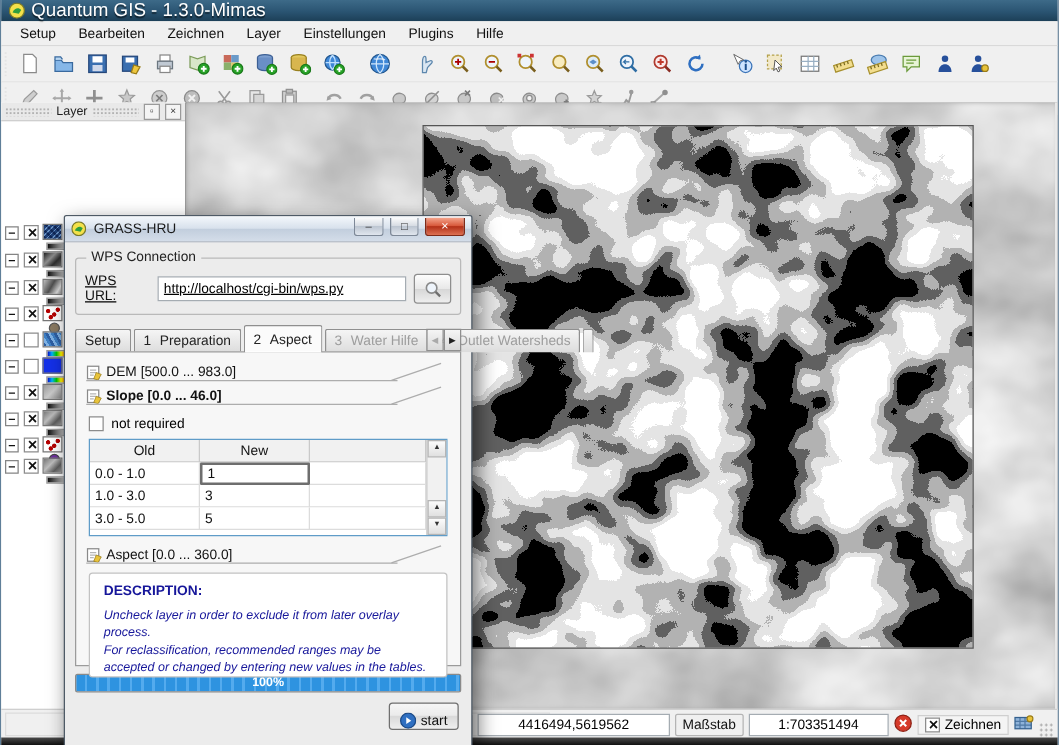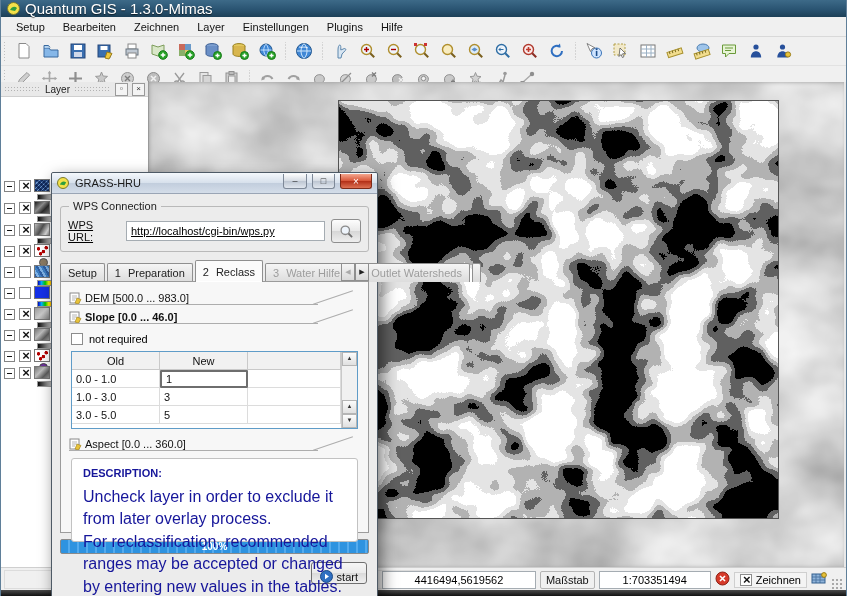--- a/index.html
+++ b/index.html
@@ -105,21 +105,21 @@
   .reclass-table{display:flex;border:1px solid #5f9cc8;background:#fff;height:76px;margin:0 2px;}
   .rt-grid{display:grid;grid-template-columns:88px 88px 1fr;grid-auto-rows:18px;flex:1;}
   .rt-grid .hdr{background:#f1f1f1;border-right:1px solid #c9c9c9;border-bottom:1px solid #c9c9c9;text-align:center;line-height:18px;color:#111;}
   .rt-grid .cell{border-right:1px solid #dcdcdc;border-bottom:1px solid #dcdcdc;padding:0 4px;line-height:18px;color:#111;background:#fff;}
   .rt-grid .cell.focus{border:2px solid #6e6e6e;line-height:14px;border-radius:1px;}
   .rt-sb{width:15px;background:#f1f1f1;border-left:1px solid #c9c9c9;display:flex;flex-direction:column;justify-content:space-between;}
   .rt-sb .sbtn{height:12px;border:1px solid #b5b5b5;background:linear-gradient(#fcfcfc,#e0e0e0);font-size:6px;text-align:center;line-height:11px;color:#333;}
   .rt-sb .sbot{display:flex;flex-direction:column;}
   .descbox{margin:6px 2px 0;background:#fff;border:1px solid #c2c2c2;border-radius:3px;height:66px;padding:8px 11px;color:#16169a;}
   .desc-title{font-weight:bold;margin-bottom:7px;}
-  .desc-line{font-size:16px;line-height:1.4;}
+  .desc-line{font-size:10px;line-height:1.4;font-style:italic;}
 
   .progress{margin-top:6px;height:13px;border:1px solid #8a8a8a;border-radius:2px;background:repeating-linear-gradient(90deg,#2e93e0 0 7px,#54abee 7px 9px);color:#fff;font-weight:bold;font-size:10px;text-align:center;line-height:13px;}
   .btnrow{display:flex;justify-content:flex-end;margin-top:8px;padding-right:2px;}
   .start-btn{display:inline-flex;align-items:flex-end;gap:4px;height:20px;padding:0 8px;border:1px solid #707070;border-radius:3px;background:linear-gradient(#f6f6f6,#eaeaea 50%,#d9d9d9 50%,#efefef);color:#111;}
 </style>
 </head>
 <body>
 
 <div class="app">
 
@@ -657,21 +657,21 @@
       <div class="tabrow">
         <span class="tab">
           <span>Setup</span>
         </span>
         <span class="tab">
           <span>1</span>
           <span>Preparation</span>
         </span>
         <span class="tab active">
           <span>2</span>
-          <span>Reclass</span>
+          <span>Aspect</span>
         </span>
         <span class="tab disabled">
           <span>3</span>
           <span>Water Hilfe</span>
         </span>
         <span class="tab disabled">
           <span>4</span>
           <span>Outlet Watersheds</span>
         </span>
         <span class="tab disabled clip">

